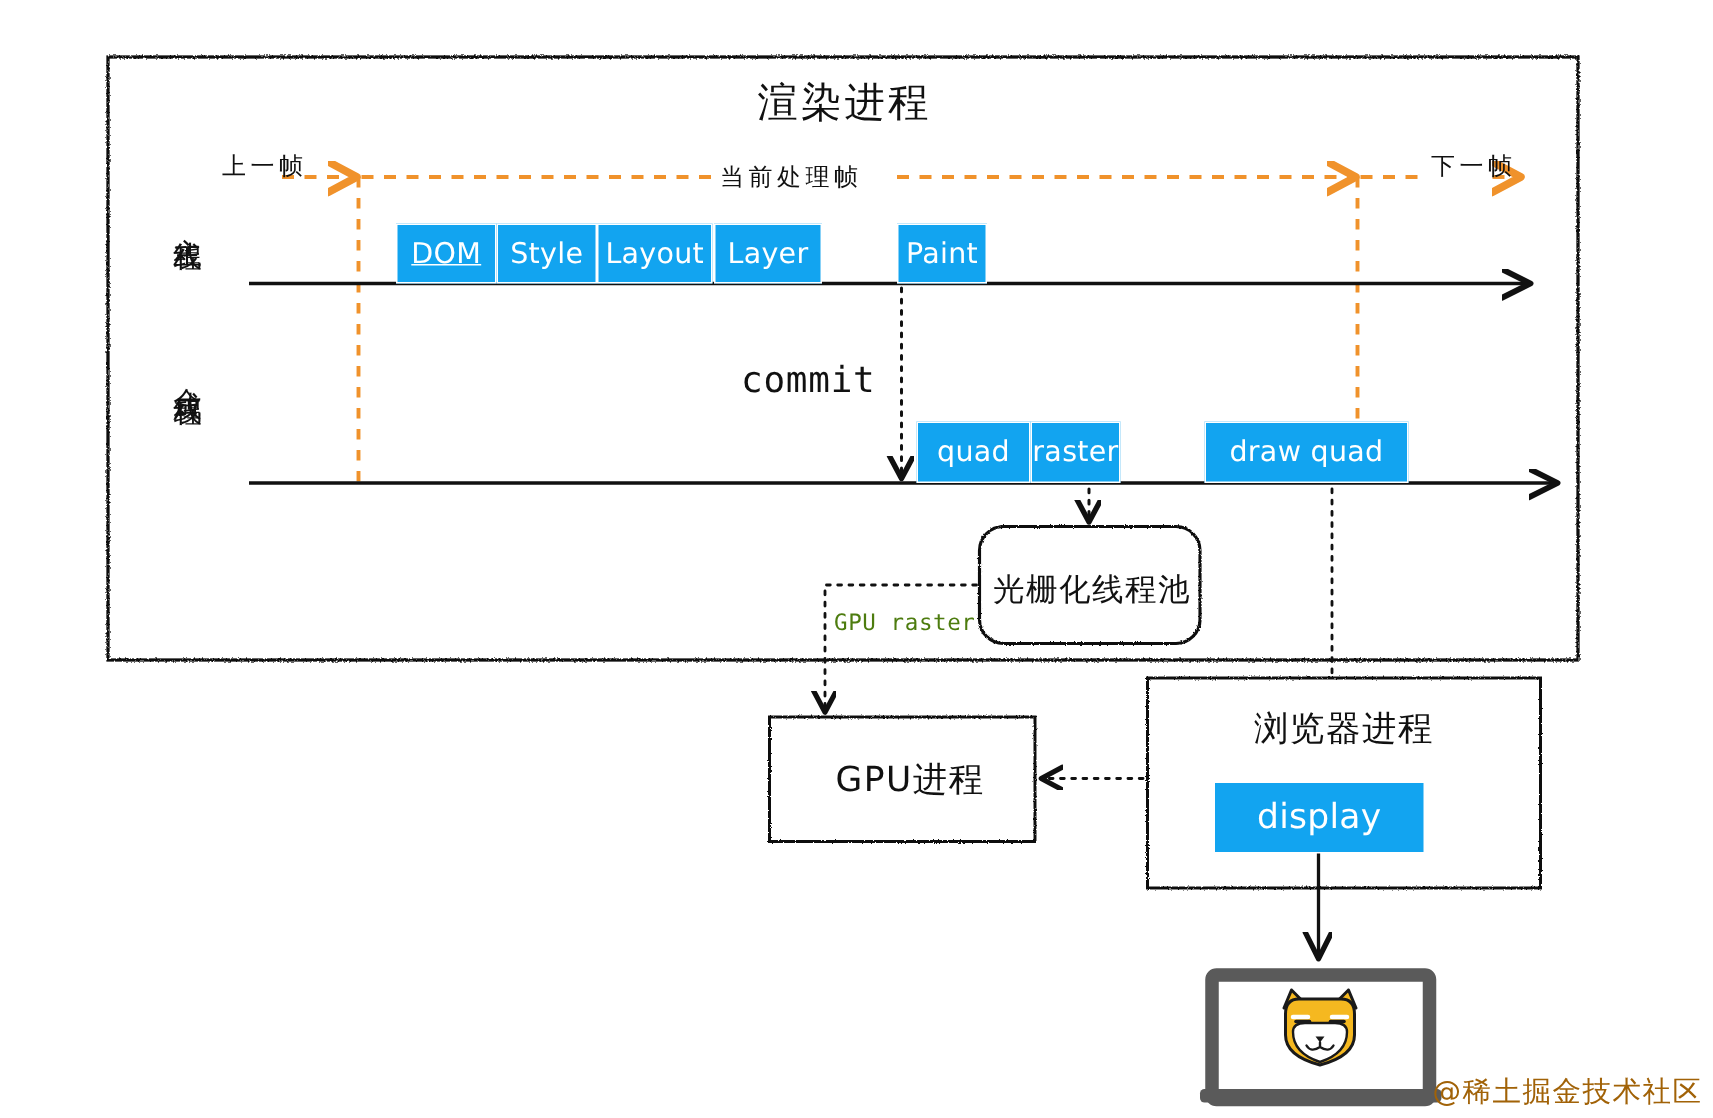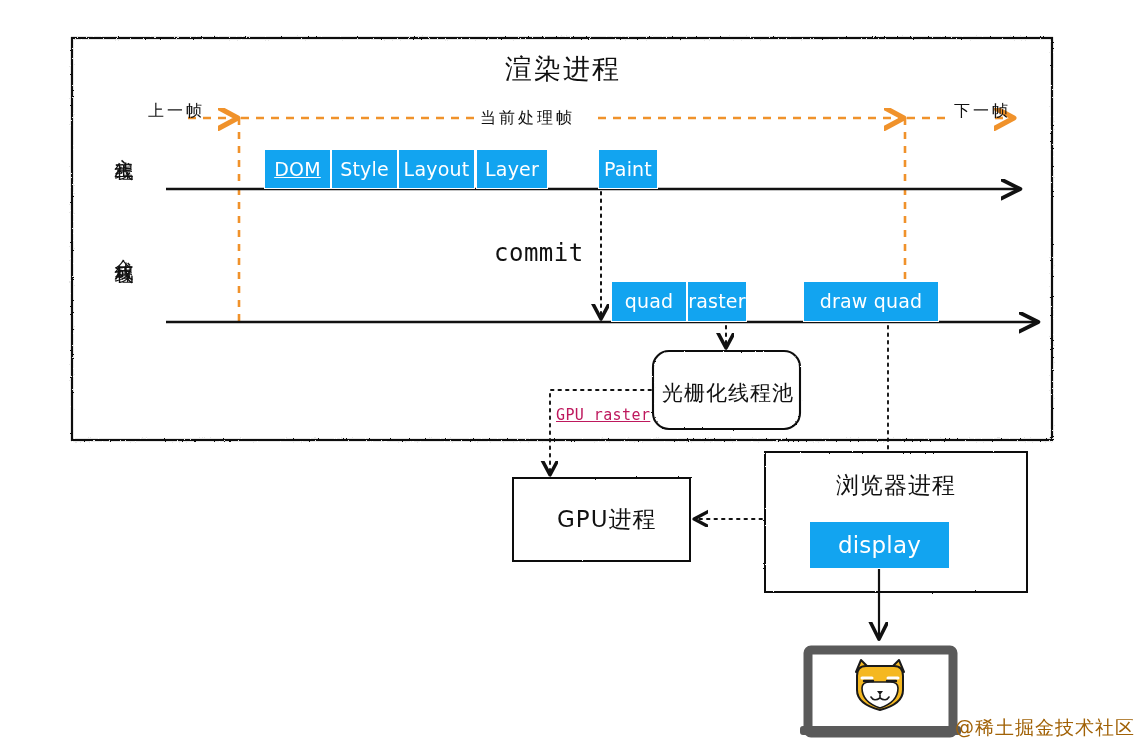--- a/index.html
+++ b/index.html
@@ -90,24 +90,23 @@
   .box-cn {
     position: absolute;
     font-size: 21px;
     color: #111111;
     letter-spacing: 1px;
     font-family: "DejaVu Sans", "Liberation Sans", sans-serif;
   }
   .gpu-raster-lbl {
     position: absolute;
     font-size: 15px;
-    color: #be185d;
+    color: #4d7c0f;
     letter-spacing: .4px;
     font-family: "DejaVu Sans Mono", "Liberation Mono", monospace;
-    text-decoration: underline;
   }
   .watermark {
     position: absolute;
     font-size: 19px;
     color: #a16207;
     letter-spacing: 1px;
     font-family: "DejaVu Sans", "Liberation Sans", sans-serif;
   }
 </style>
 </head>

